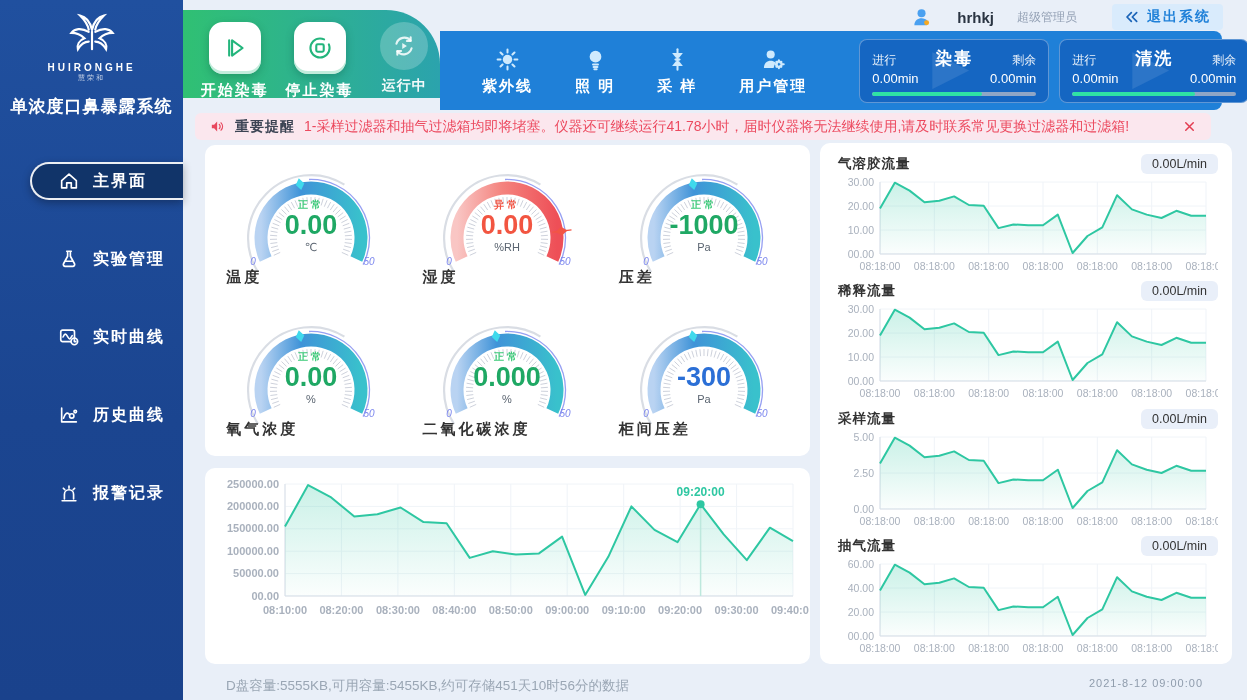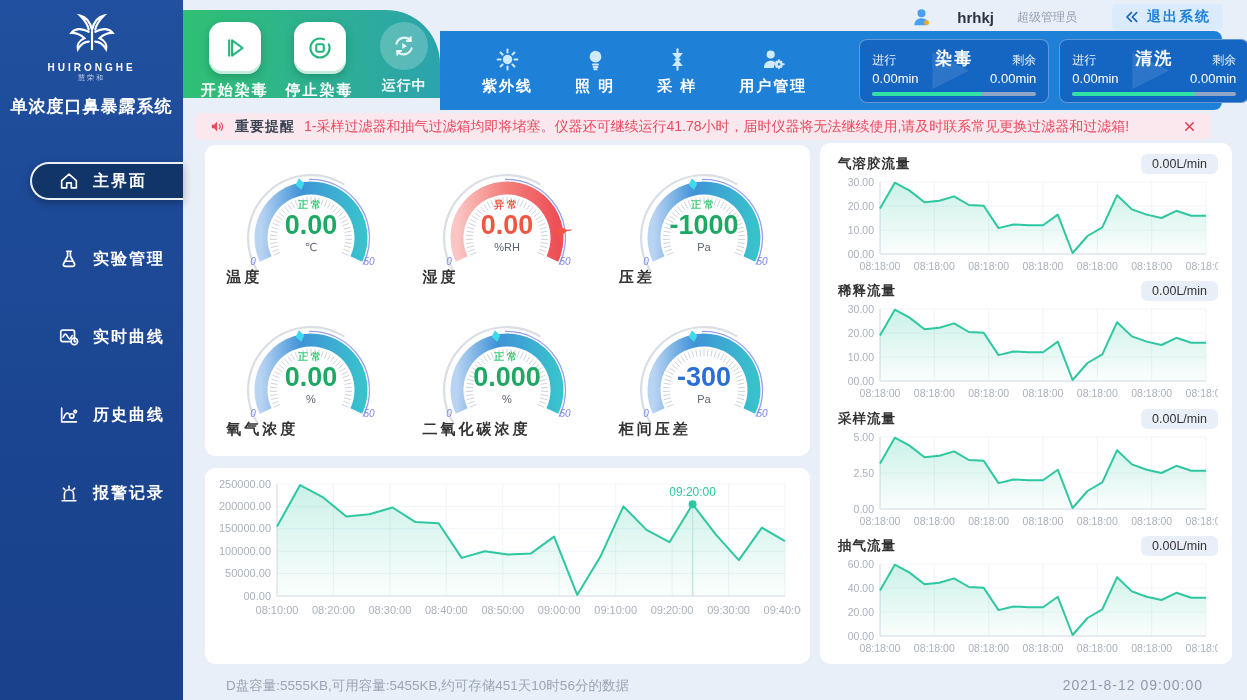--- a/index.html
+++ b/index.html
@@ -62,30 +62,30 @@
 
 
 .panel { position:absolute; background:#fff; border-radius:10px; }
 #gauges-panel { left:205px; top:145px; width:605px; height:311px; display:grid; grid-template-columns:1fr 1fr 1fr; grid-template-rows:1fr 1fr; place-items:center; padding:4px 8px; }
 .gauge-cell { display:flex; flex-direction:column; }
 .gauge-caption { font-size:15px; font-weight:bold; color:#333; letter-spacing:3px; margin-top:-4px; }
 #main-chart-panel { left:205px; top:468px; width:605px; height:196px; }
 .panel-head { display:flex; align-items:center; padding:11px 14px 0 24px; }
 .panel-title { font-size:14px; font-weight:bold; color:#333; letter-spacing:1px; }
 .badge { margin-left:auto; background:#e9eff9; border-radius:6px; padding:4px 12px; font-size:13px; color:#333; }
-#main-chart-box { padding:0 4px; }
+#main-chart-box { padding:0 12px;font-weight:bold; }
 #right-panel { left:820px; top:143px; width:412px; height:521px; padding:8px 10px 4px; display:flex; flex-direction:column; }
 .mini-block { flex:1; }
 .mini-head { display:flex; align-items:center; padding:3px 4px 0 8px; }
 .mini-title { font-size:13.5px; font-weight:bold; color:#333; letter-spacing:1px; }
 .mini-badge { margin-left:auto; background:#e9eff9; border-radius:6px; padding:3px 11px; font-size:12.5px; color:#333; }
 
 
 .footer-left { position:absolute; left:226px; top:677px; font-size:13.5px; color:#9aa6b4; }
-.footer-right { position:absolute; right:44px; top:677px; font-size:14px; color:#8f9cac; letter-spacing:1px; }
+.footer-right { position:absolute; right:44px; top:677px; font-size:11px; color:#8f9cac; letter-spacing:1px; }
 </style>
 </head>
 <body>
 
 <aside class="sidebar">
   <div class="brand">
     <span>
       <svg viewBox="0 0 48 40" fill="none" stroke="#fff" stroke-width="2" stroke-linecap="round">
         <path d="M24 16 C22 8 18 4 13 3 C17 7 20 11 21 16"></path>
         <path d="M24 16 C26 8 30 4 35 3 C31 7 28 11 27 16"></path>

